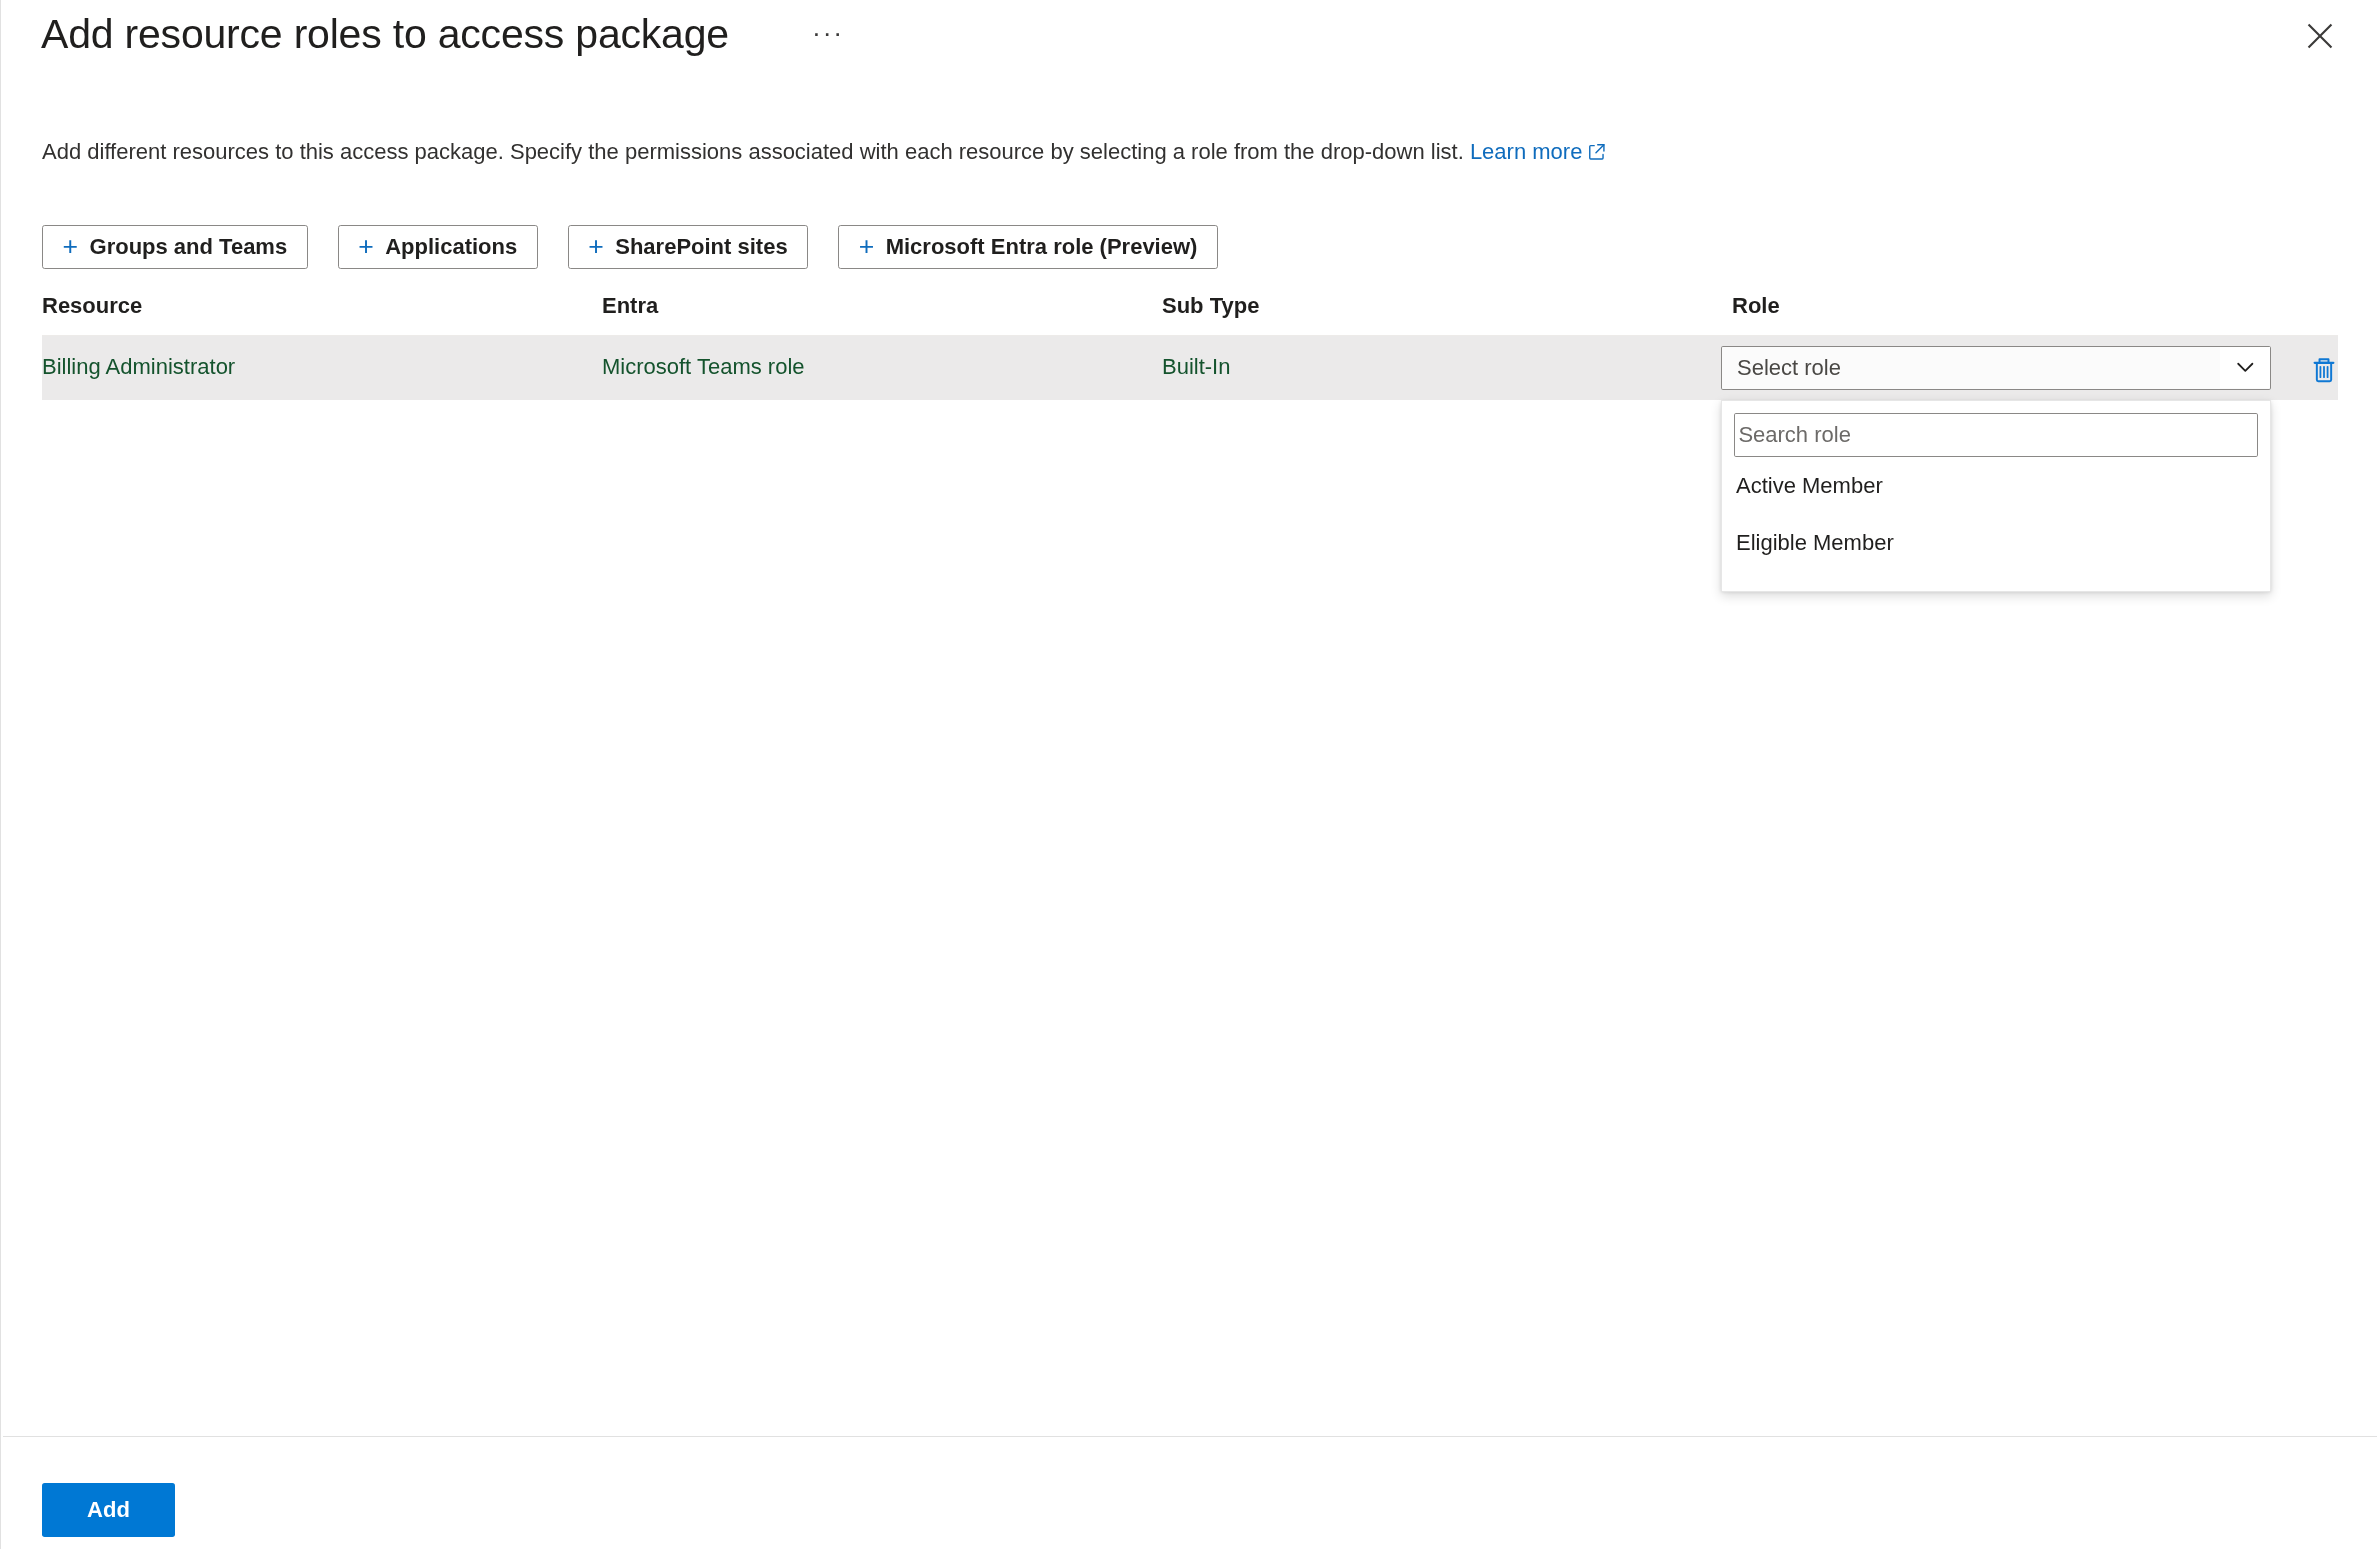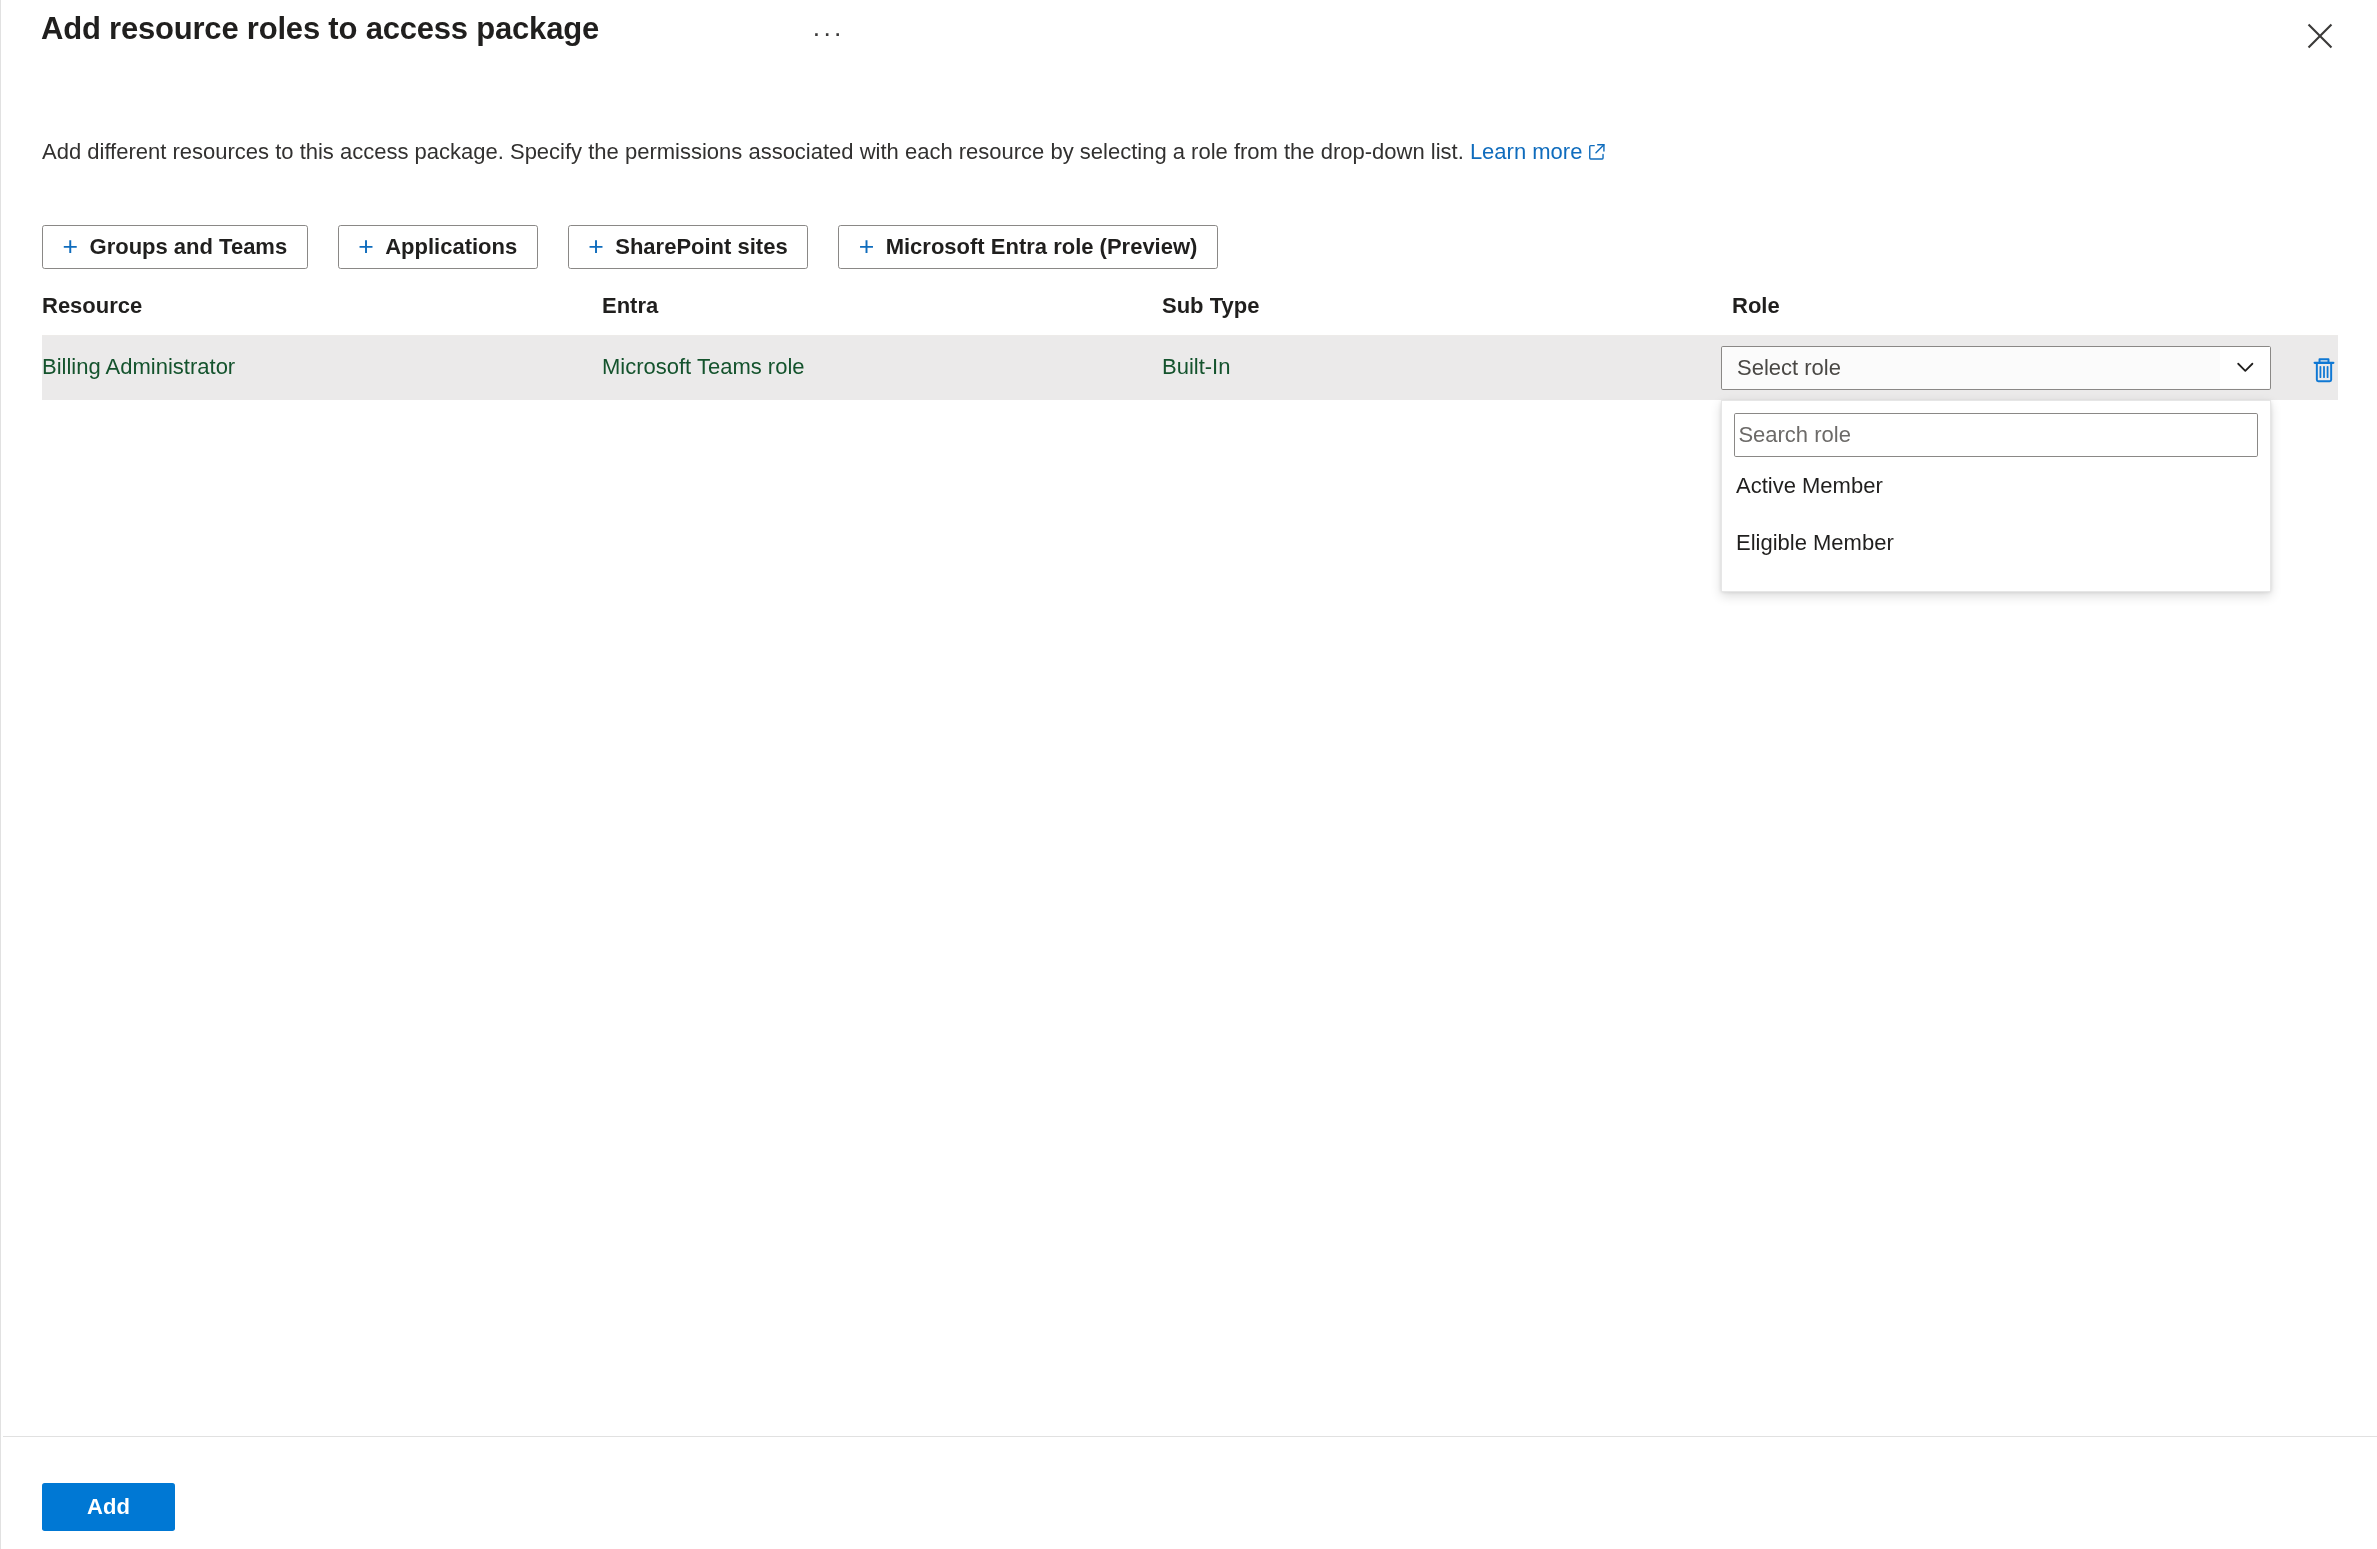--- a/index.html
+++ b/index.html
@@ -24,22 +24,22 @@
   .header {
     position: absolute;
     left: 0; top: 0;
     width: 2377px;
     height: 93px;
   }
   .title {
     position: absolute;
     left: 40px;
     top: 10.6px;
-    font-size: 31px;
-    font-weight: 700;
+    font-size: 41px;
+    font-weight: 400;
     letter-spacing: -0.2px;
     color: #201f1e;
     white-space: nowrap;
   }
   .title-ellipsis {
     position: absolute;
     left: 811px;
     top: 20.4px;
     font-size: 26.6px;
     line-height: 26.6px;
@@ -257,21 +257,21 @@
     height: 1.3px;
     background: #e1e1e1;
   }
   .footer {
     position: absolute;
     left: 41px;
     top: 1483px;
   }
   .primary-btn {
     min-width: 133px;
-    height: 48px;
+    height: 54px;
     background: #0078d4;
     border: none;
     border-radius: 2.7px;
     color: #ffffff;
     font-family: "Liberation Sans", sans-serif;
     font-size: 22px;
     font-weight: 700;
     padding: 0 23px;
     cursor: pointer;
   }

